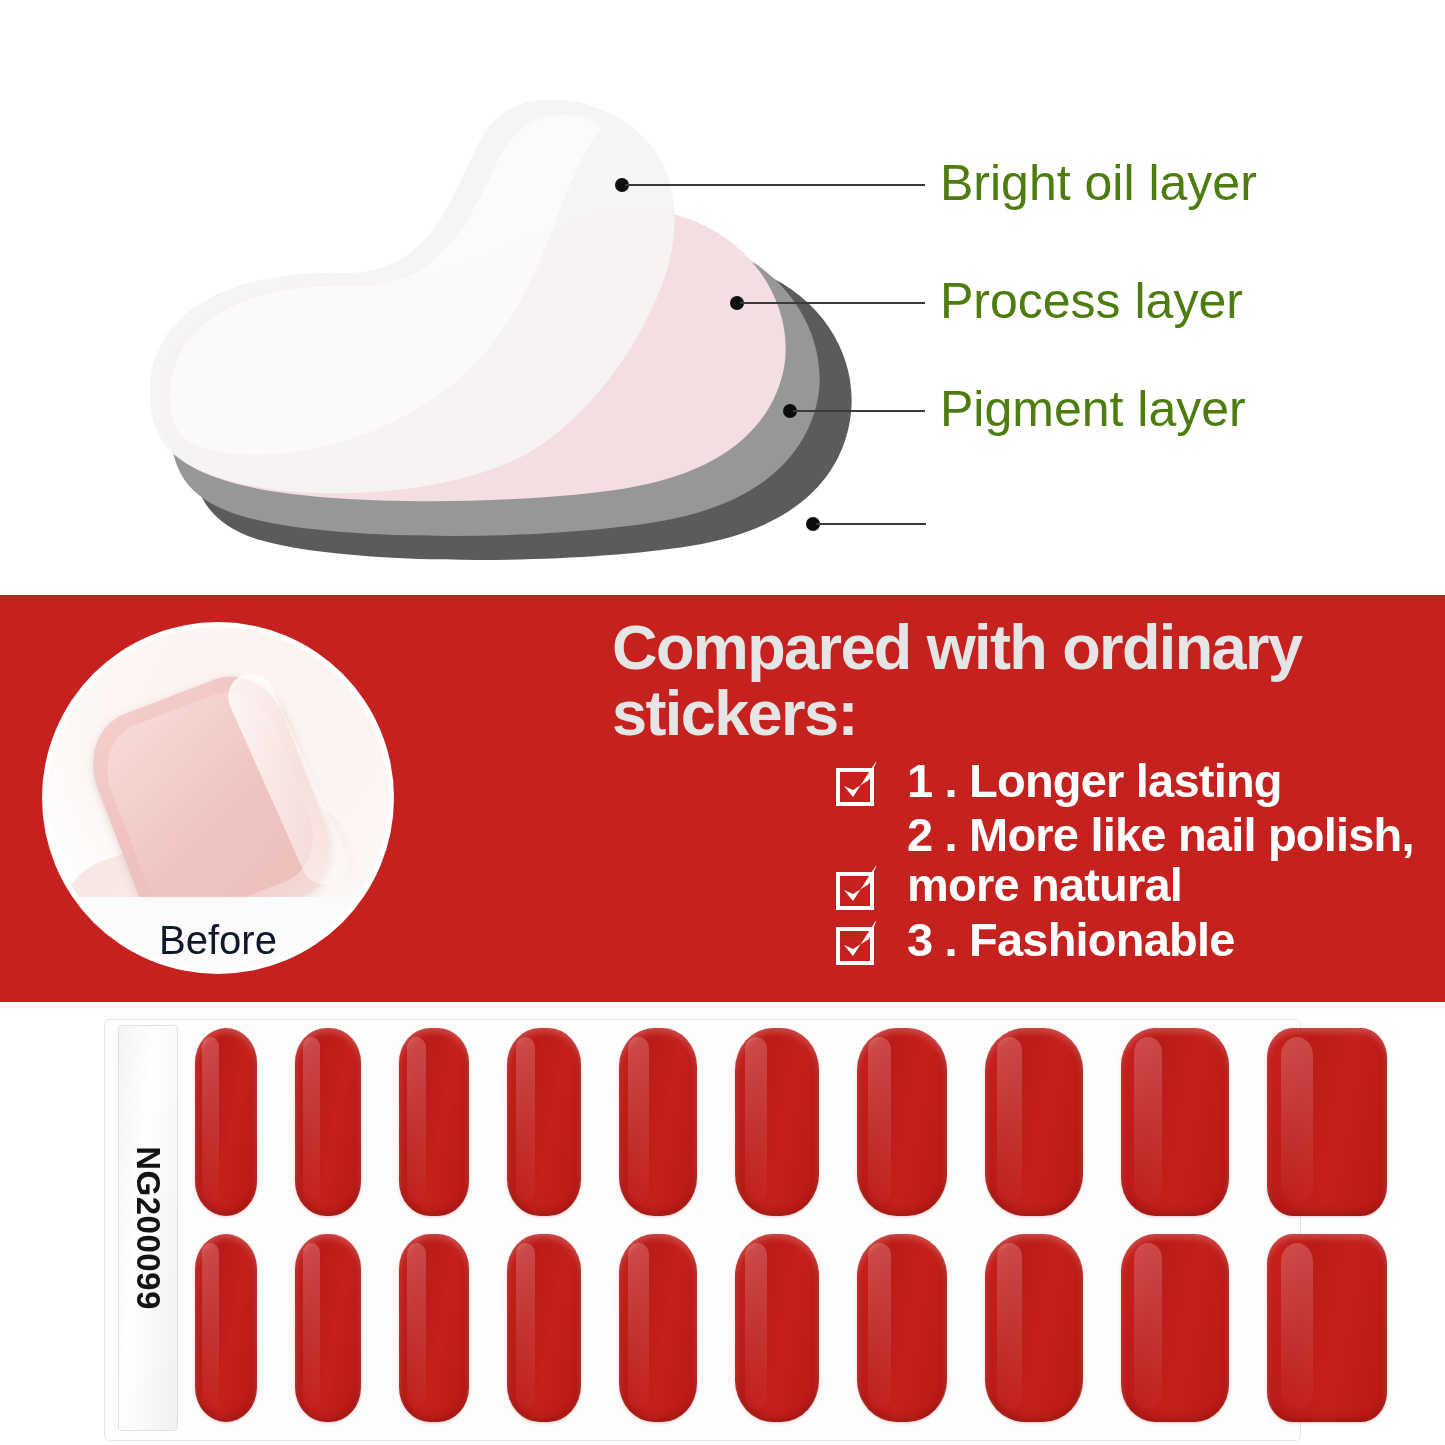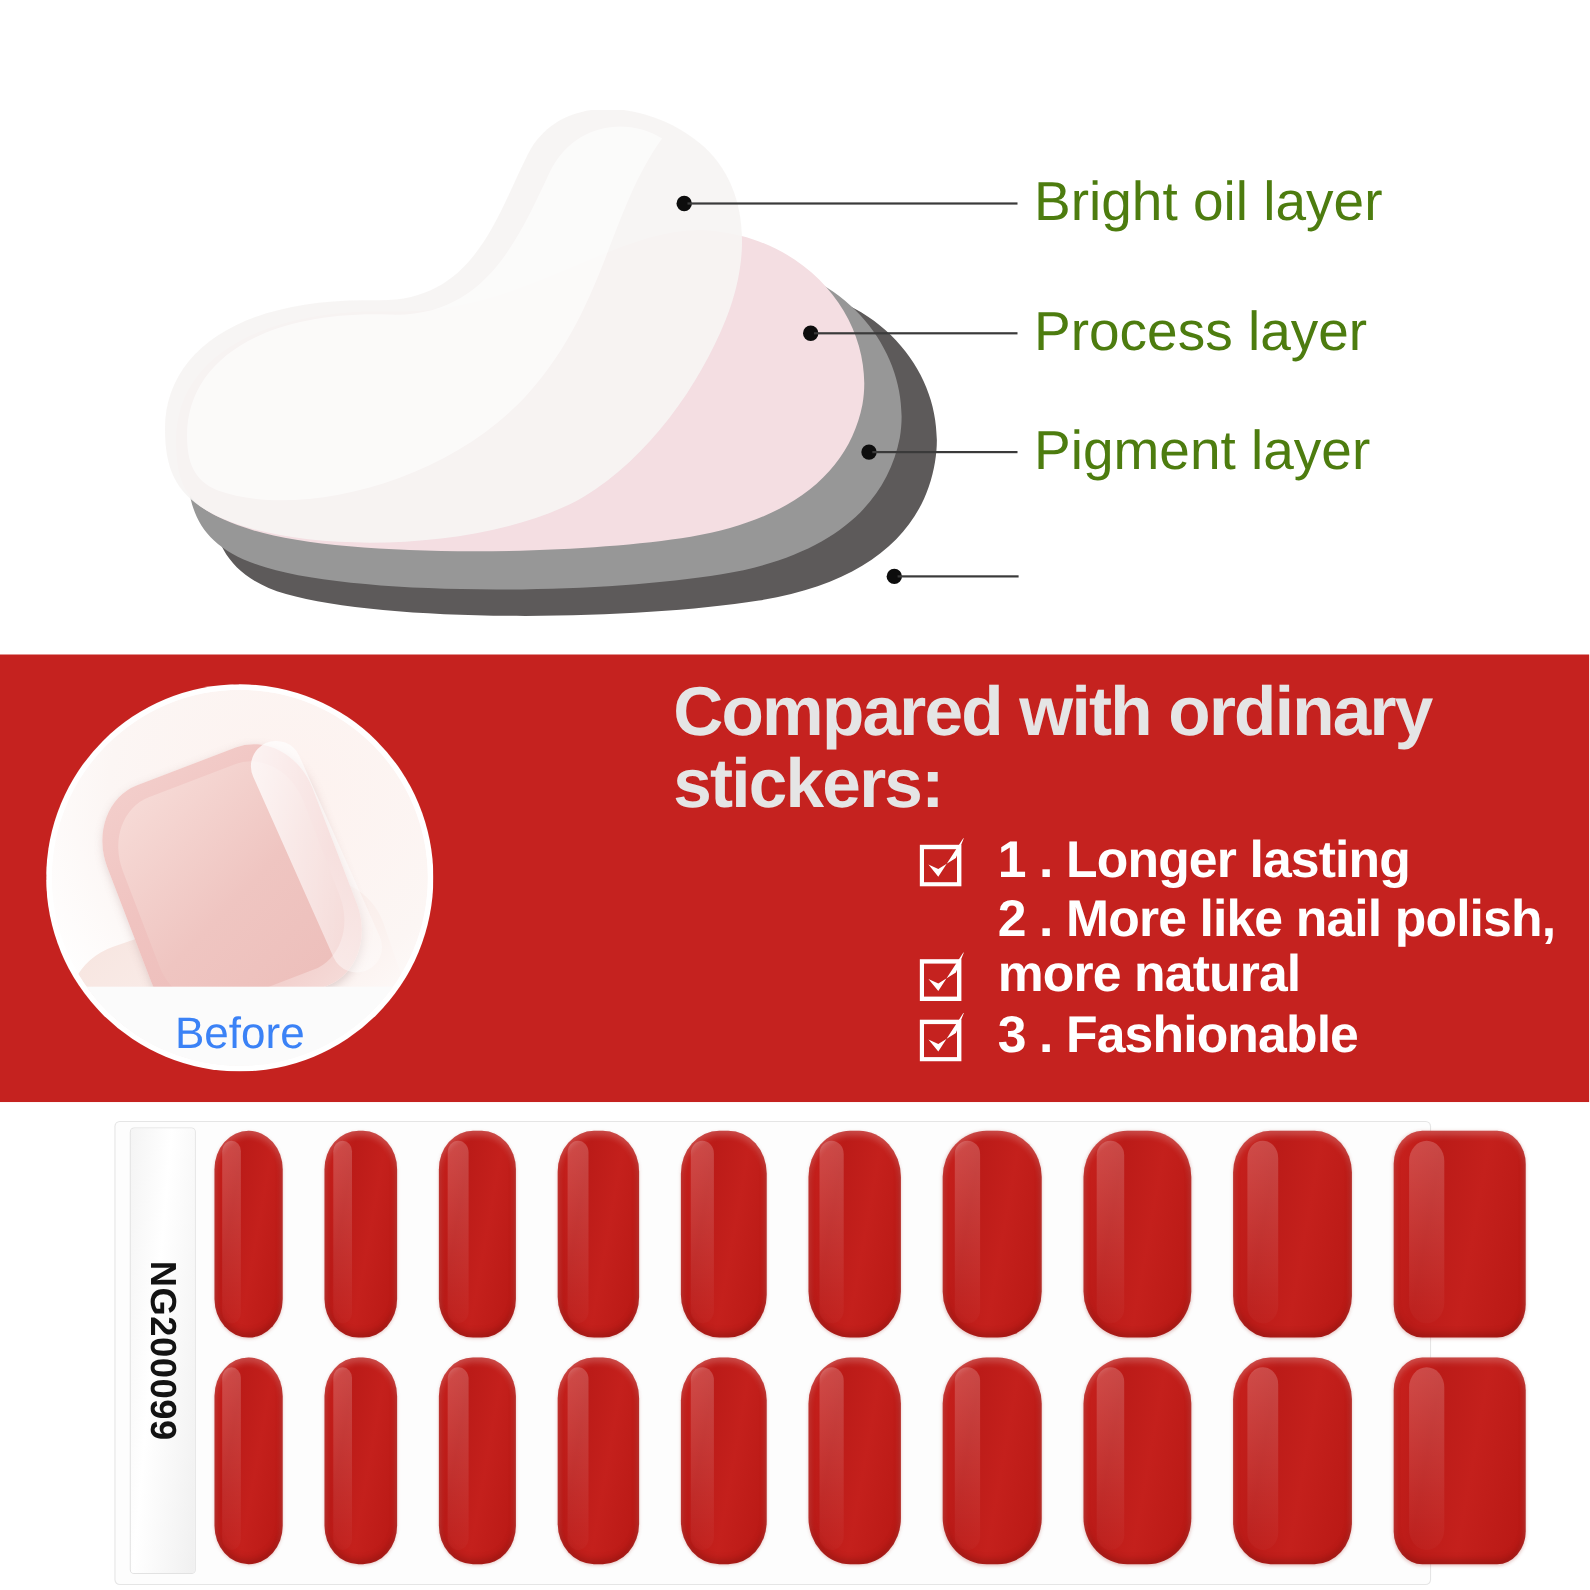--- a/index.html
+++ b/index.html
@@ -95,21 +95,21 @@
     width: 100%; height: 100%;
     border-radius: 50%;
     overflow: hidden;
   }
   .circle-caption {
     position: absolute;
     left: 0; bottom: 6px;
     width: 100%;
     text-align: center;
     font-size: 40px;
-    color: #3b82f6;
+    color: #0f172a;
     z-index: 9;
   }
   .caption-band {
     position: absolute;
     left: 0; bottom: 0;
     width: 100%;
     height: 72px;
     background: #fbfbfb;
     z-index: 8;
   }

